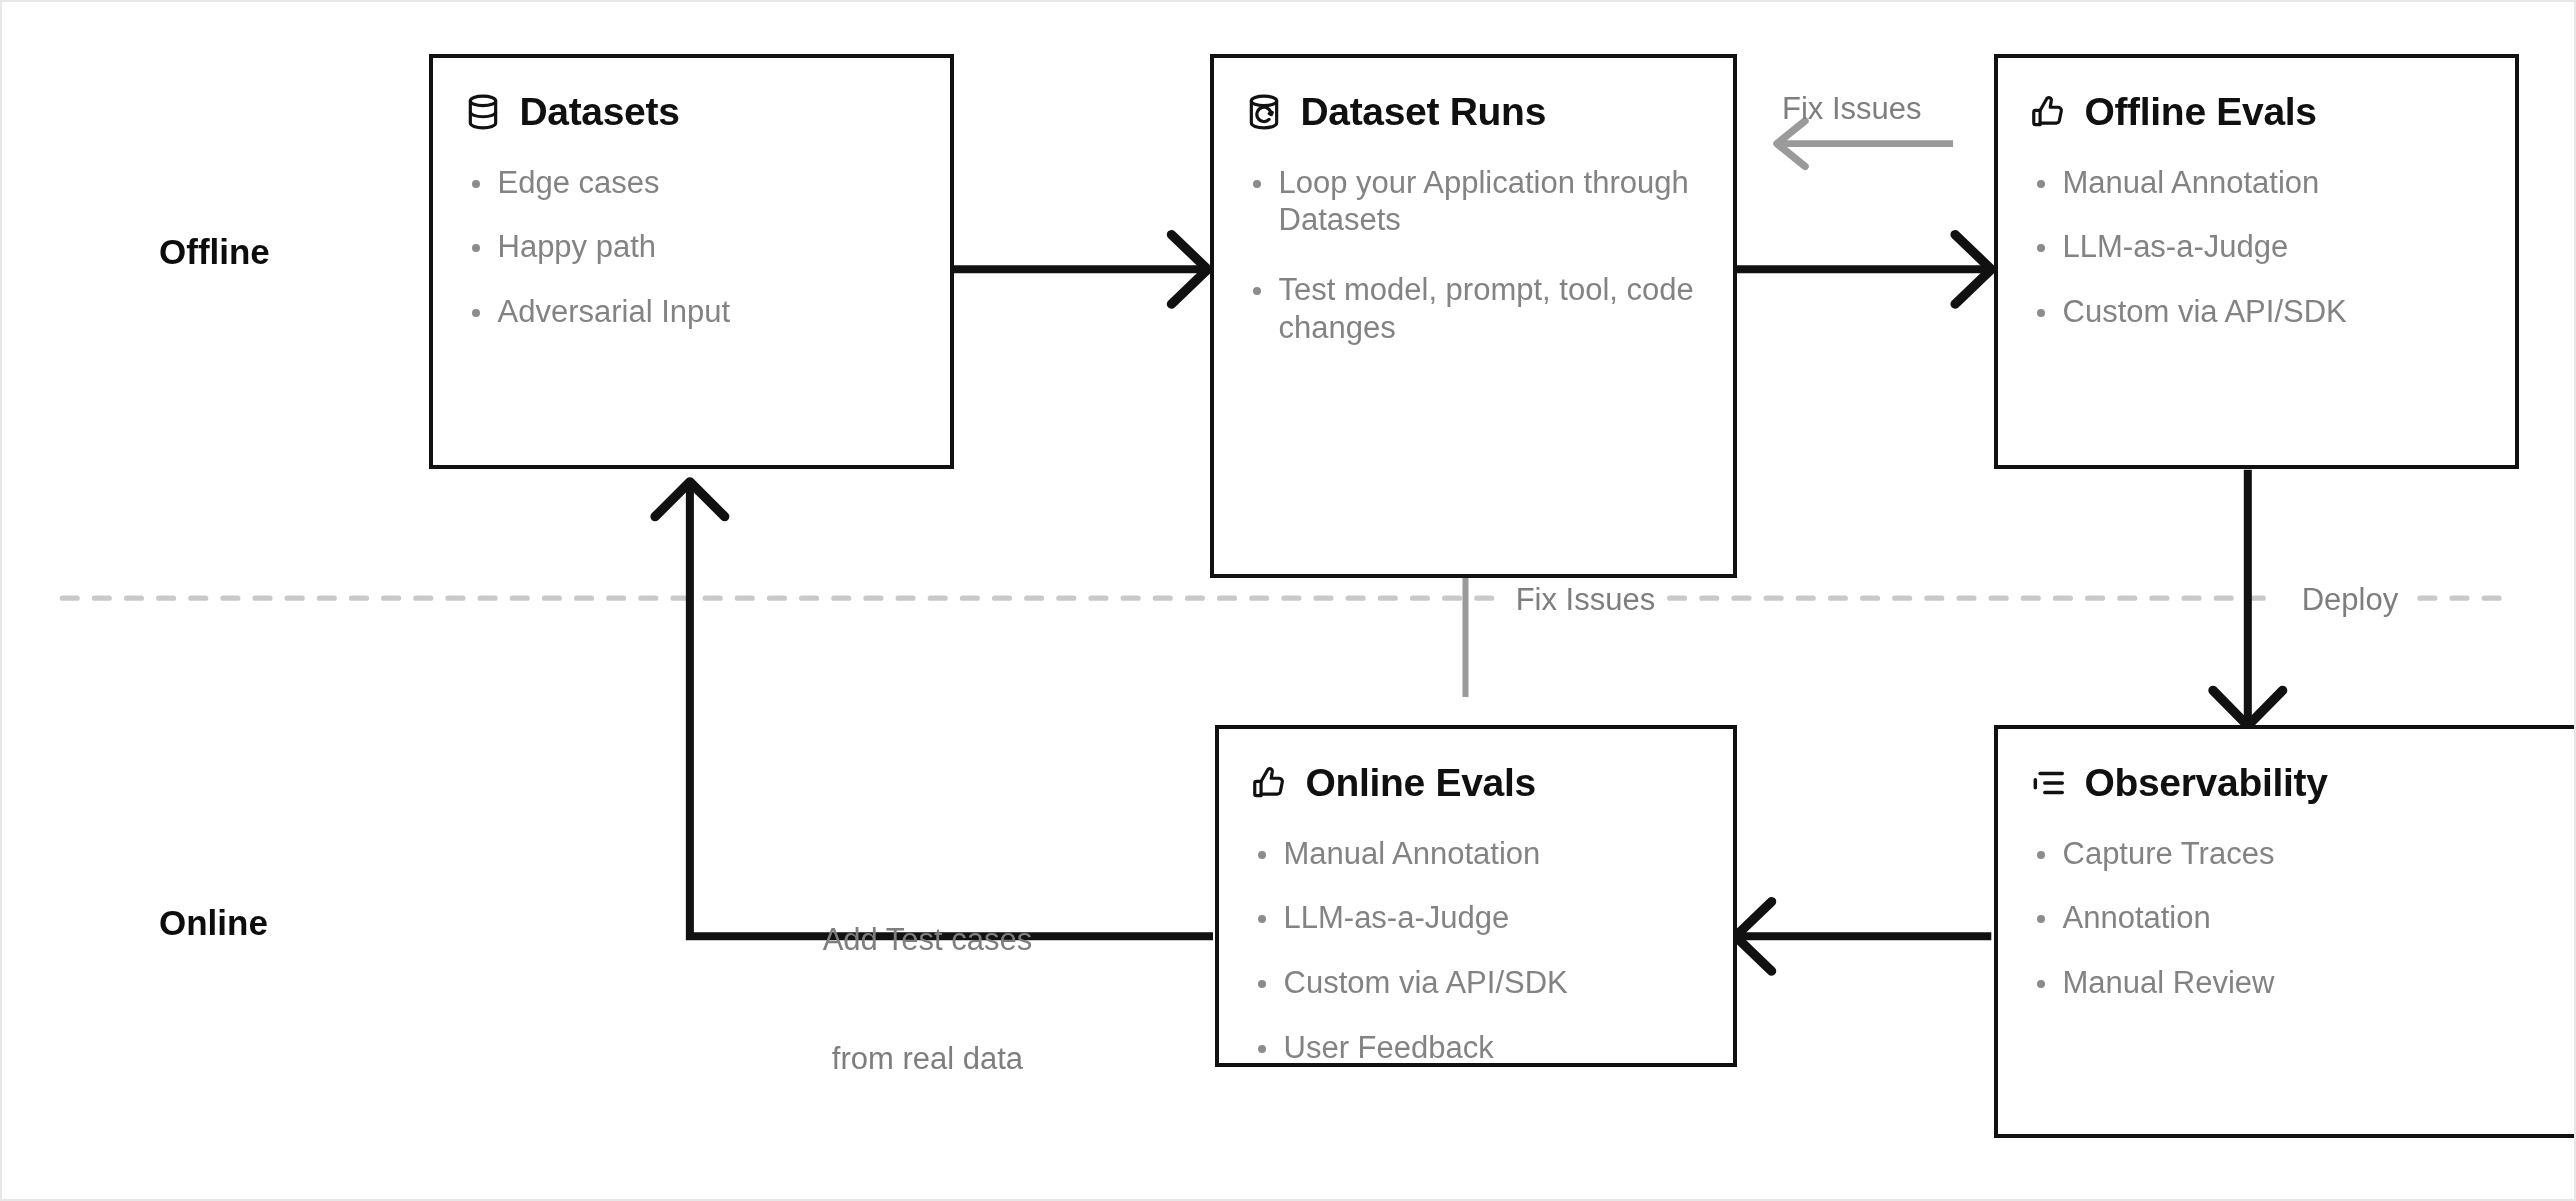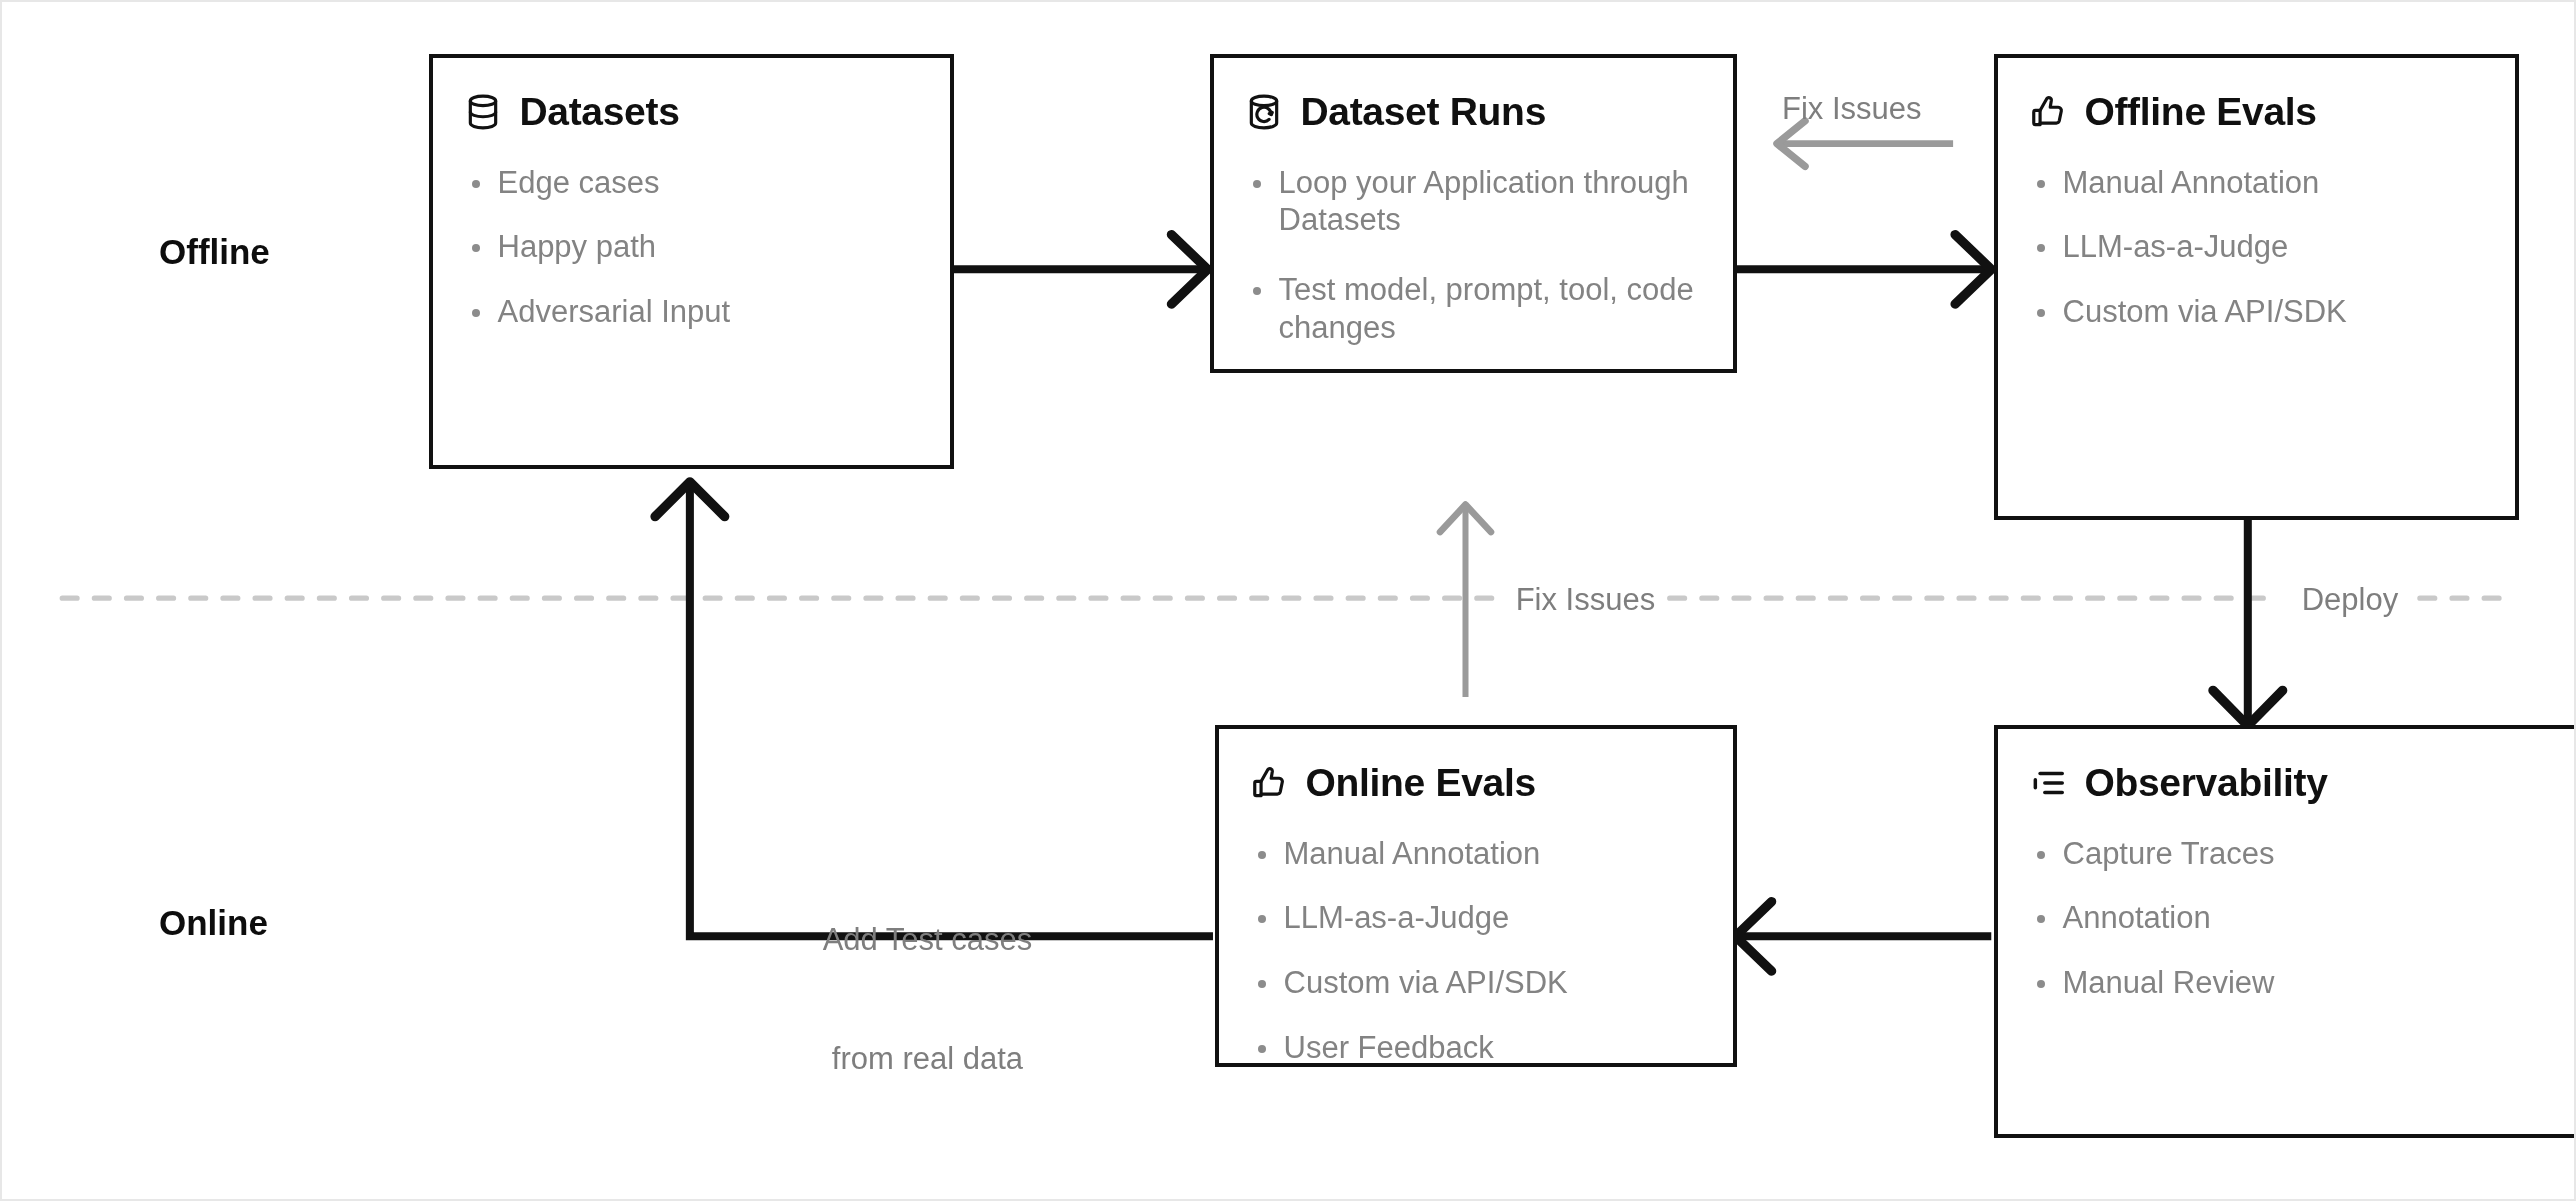--- a/index.html
+++ b/index.html
@@ -166,37 +166,37 @@
       </svg>
       <div class="node-title">Datasets</div>
     </div>
     <ul class="node-list">
       <li>Edge cases</li>
       <li>Happy path</li>
       <li>Adversarial Input</li>
     </ul>
   </div>
 
-  <div class="node" style="left:1208px; top:52px; width:527px; height:319px;">
+  <div class="node" style="left:1208px; top:52px; width:527px; height:524px;">
     <div class="node-head">
       <svg class="node-icon" viewBox="0 0 24 24" fill="none" stroke="#111111" stroke-width="2" stroke-linecap="round" stroke-linejoin="round">
         <ellipse cx="12" cy="5" rx="8" ry="3"></ellipse>
         <path d="M4 5v14c0 1.66 3.58 3 8 3s8-1.34 8-3V5"></path>
         <path d="M16.5 13.5a4.5 4.5 0 1 0-1.3 3.2"></path>
         <polyline points="15.3 13 16.6 13.6 17.2 12.3"></polyline>
       </svg>
       <div class="node-title">Dataset Runs</div>
     </div>
     <ul class="node-list wide">
       <li>Loop your Application through Datasets</li>
       <li>Test model, prompt, tool, code changes</li>
     </ul>
   </div>
 
-  <div class="node" style="left:1992px; top:52px; width:525px; height:466px;">
+  <div class="node" style="left:1992px; top:52px; width:525px; height:415px;">
     <div class="node-head">
       <svg class="node-icon" viewBox="0 0 24 24" fill="none" stroke="#111111" stroke-width="2" stroke-linecap="round" stroke-linejoin="round">
         <path d="M7 11v9H4a1 1 0 0 1-1-1v-7a1 1 0 0 1 1-1z"></path>
         <path d="M7 11l4.2-7.4a1.6 1.6 0 0 1 2.9 1.1L13.4 9h5a2 2 0 0 1 2 2.4l-1.3 6.2A2 2 0 0 1 17.1 19H7"></path>
       </svg>
       <div class="node-title">Offline Evals</div>
     </div>
     <ul class="node-list">
       <li>Manual Annotation</li>
       <li>LLM-as-a-Judge</li>

